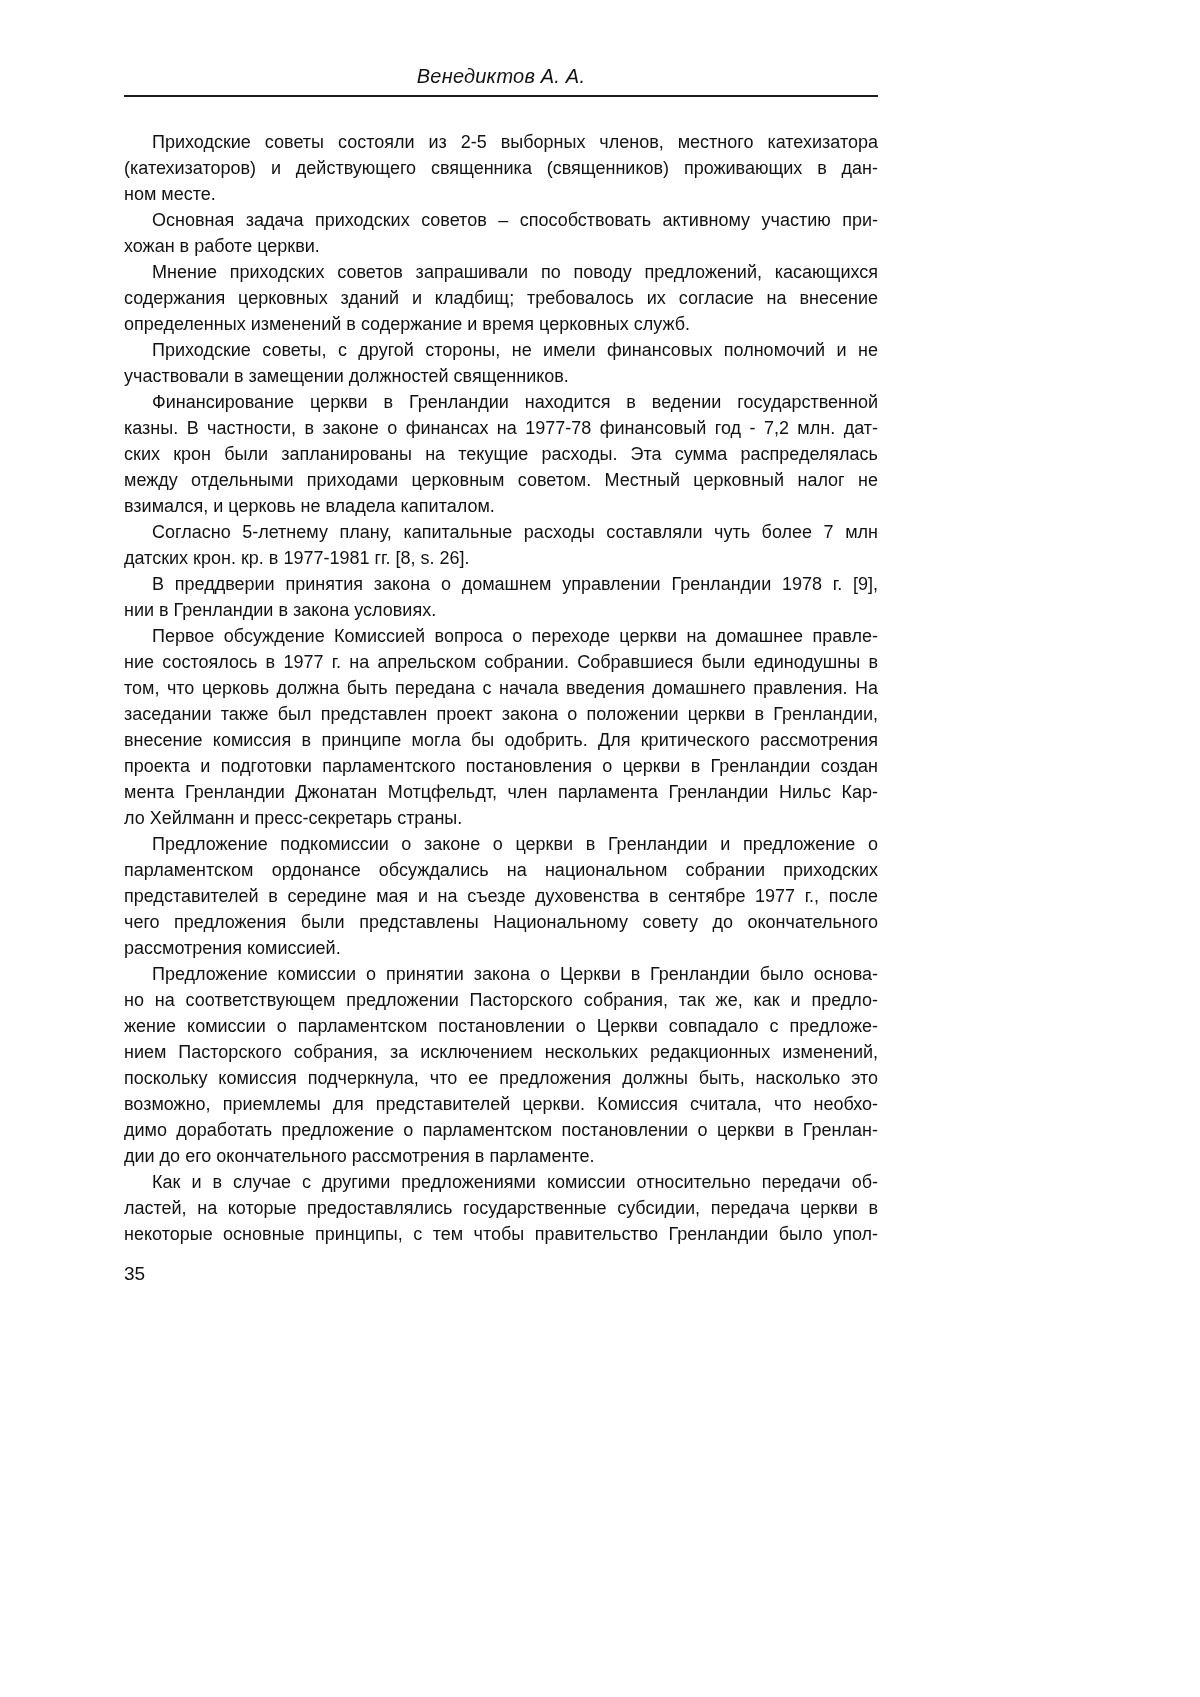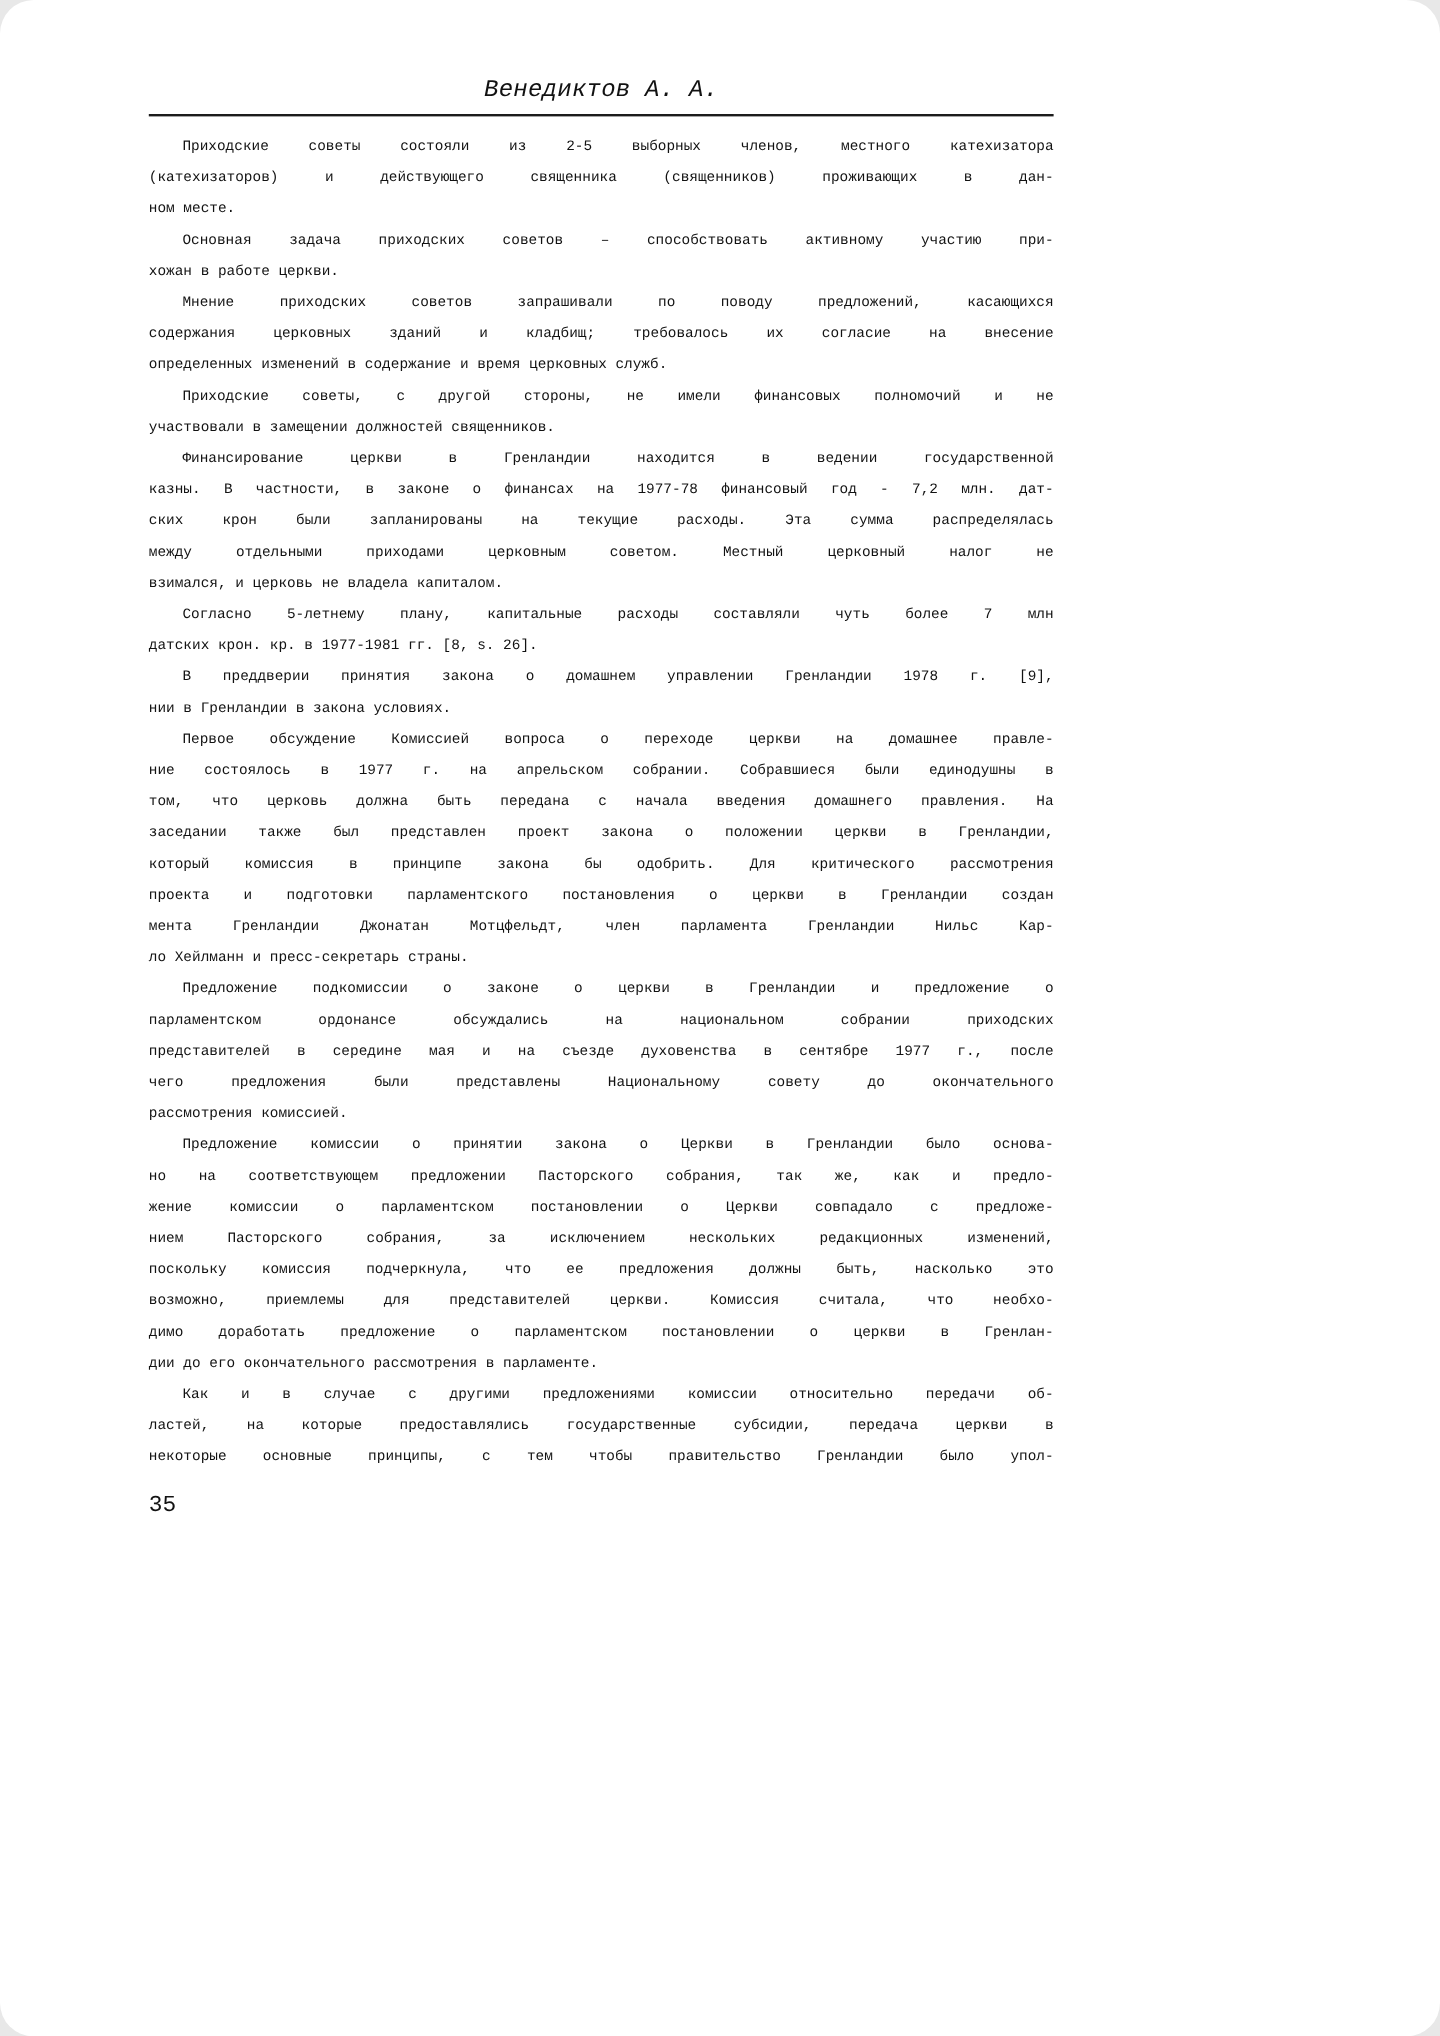--- a/index.html
+++ b/index.html
@@ -6,46 +6,45 @@
     margin: 0;
     padding: 0;
     background: #e8e8e8;
   }
   .page {
     position: relative;
     width: 1200px;
     height: 1697px;
     margin: 0 auto;
     background: #ffffff;
-    font-family: Liberation Mono, monospace;
+    font-family: Liberation Sans, sans-serif;
     color: #121212;
     overflow: hidden;
-    border-radius: 28px;
   }
   .text-col {
     margin-left: 124px;
     width: 754px;
   }
   .running-head {
     padding-top: 64px;
     text-align: center;
     font-style: italic;
     font-size: 20px;
     line-height: 24px;
     letter-spacing: 0.2px;
   }
   .header-rule {
     margin-top: 7px;
     border: none;
     border-top: 2.5px solid #1c1c1c;
     height: 0;
   }
   .article-body {
-    margin-top: 12px;
-    font-size: 12px;
+    margin-top: 32px;
+    font-size: 18px;
     line-height: 26px;
   }
   .para { margin: 0; }
   .para .line {
     text-align: justify;
     text-align-last: justify;
     white-space: normal;
     height: 26px;
     overflow: visible;
   }
@@ -98,21 +97,21 @@
         </div>
         <div class="para">
           <div class="line first">В преддверии принятия закона о домашнем управлении Гренландии 1978 г. [9],</div>
           <div class="line last">нии в Гренландии в закона условиях.</div>
         </div>
         <div class="para">
           <div class="line first">Первое обсуждение Комиссией вопроса о переходе церкви на домашнее правле-</div>
           <div class="line">ние состоялось в 1977 г. на апрельском собрании. Собравшиеся были единодушны в</div>
           <div class="line">том, что церковь должна быть передана с начала введения домашнего правления. На</div>
           <div class="line">заседании также был представлен проект закона о положении церкви в Гренландии,</div>
-          <div class="line">который комиссия в принципе закона бы одобрить. Для критического рассмотрения</div>
+          <div class="line">внесение комиссия в принципе могла бы одобрить. Для критического рассмотрения</div>
           <div class="line">проекта и подготовки парламентского постановления о церкви в Гренландии создан</div>
           <div class="line">мента Гренландии Джонатан Мотцфельдт, член парламента Гренландии Нильс Кар-</div>
           <div class="line last">ло Хейлманн и пресс-секретарь страны.</div>
         </div>
         <div class="para">
           <div class="line first">Предложение подкомиссии о законе о церкви в Гренландии и предложение о</div>
           <div class="line">парламентском ордонансе обсуждались на национальном собрании приходских</div>
           <div class="line">представителей в середине мая и на съезде духовенства в сентябре 1977 г., после</div>
           <div class="line">чего предложения были представлены Национальному совету до окончательного</div>
           <div class="line last">рассмотрения комиссией.</div>

